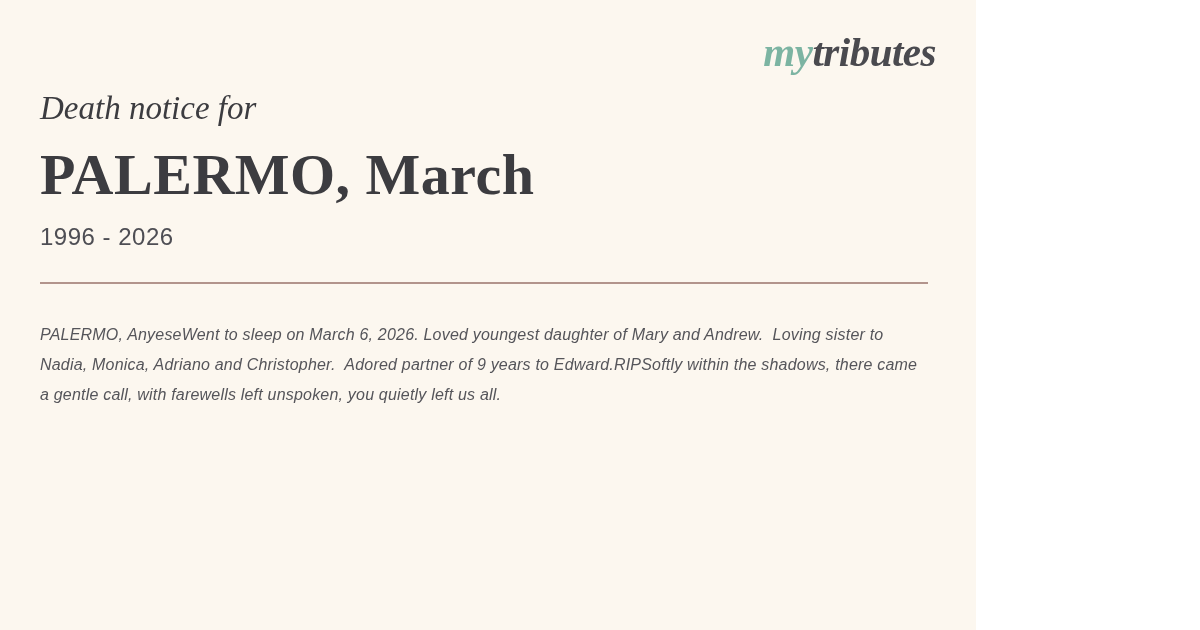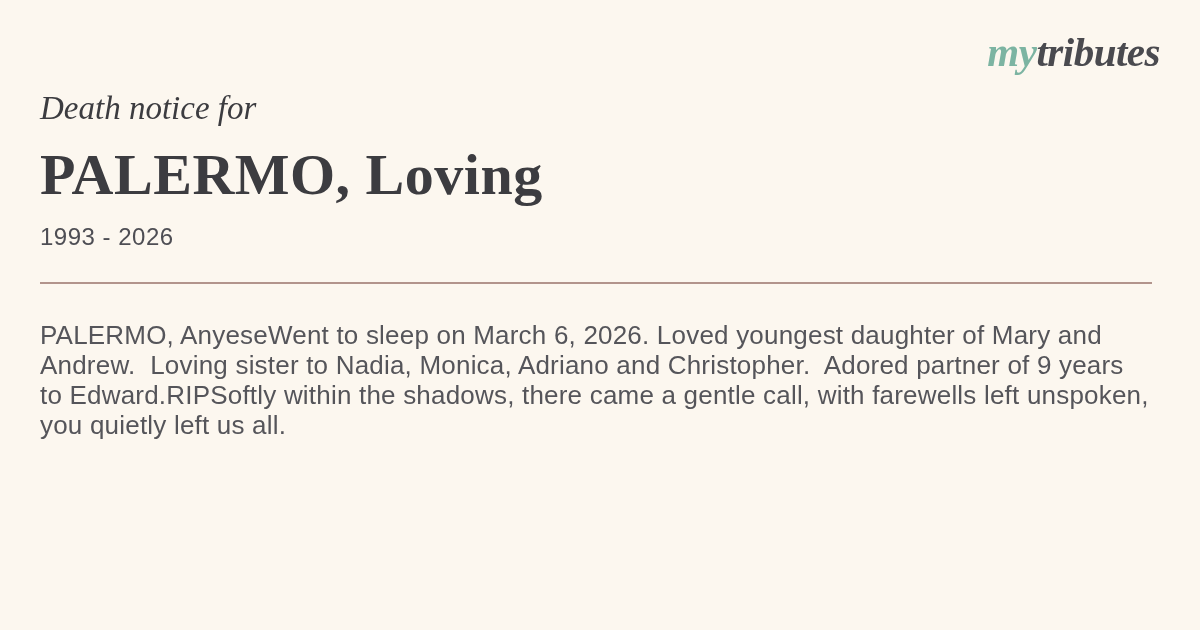--- a/index.html
+++ b/index.html
@@ -1,18 +1,18 @@
 <!DOCTYPE html>
 <html style="--bg: #FCF7EF; --logo-my: #7CB4A2; --logo-tributes: #4A4A4F; --heading: #3C3C40; --years: #4E4E54; --divider: #B2948C; --body-text: #55555A;"><head>
 <meta charset="utf-8">
 <style>
   html, body { margin: 0; padding: 0; }
   .card {
     position: relative;
-    width: 1200px;
+    width: 976px;
     height: 630px;
     background: var(--bg, #FCF7EF);
     font-family: "Liberation Sans", sans-serif;
     overflow: hidden;
     box-sizing: border-box;
   }
   .logo {
     position: absolute;
     top: 32px;
     right: 40px;
@@ -57,41 +57,42 @@
     color: var(--years, #4E4E54);
     letter-spacing: 0.5px;
   }
   .divider {
     border: 0;
     border-top: 2px solid var(--divider, #B2948C);
     margin: 31px 0 0 0;
   }
   .obituary {
     margin: 36px 0 12px 0;
-    font-size: 26px;
+    font-size: 16px;
     line-height: 30px;
     color: var(--body-text, #55555A);
     white-space: pre-wrap;
     letter-spacing: 0.2px;
+    font-style: italic;
   }
 </style>
 </head>
 <body>
 
 <div class="card">
 
   <div class="logo">
     <span class="logo-my">my</span><span class="logo-tributes">tributes</span>
   </div>
 
   <div class="content">
     <p class="kicker">Death notice for</p>
 
-    <h1 class="name">PALERMO, Loving</h1>
+    <h1 class="name">PALERMO, March</h1>
 
-    <p class="years">1993 - 2026</p>
+    <p class="years">1996 - 2026</p>
 
     <hr class="divider">
 
     <p class="obituary">PALERMO, AnyeseWent to sleep on March 6, 2026. Loved youngest daughter of Mary and Andrew.  Loving sister to Nadia, Monica, Adriano and Christopher.  Adored partner of 9 years to Edward.RIPSoftly within the shadows, there came a gentle call, with farewells left unspoken, you quietly left us all.</p>
   </div>
 
 </div>
 
 </body></html>

